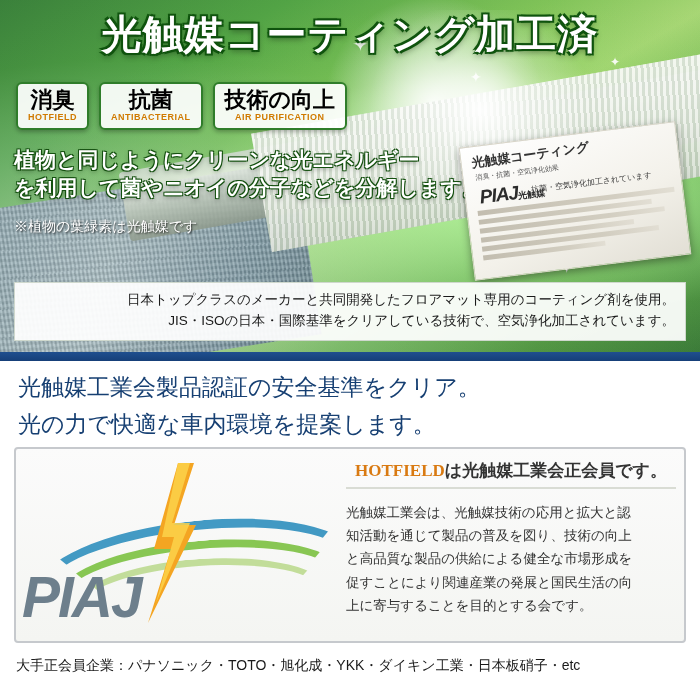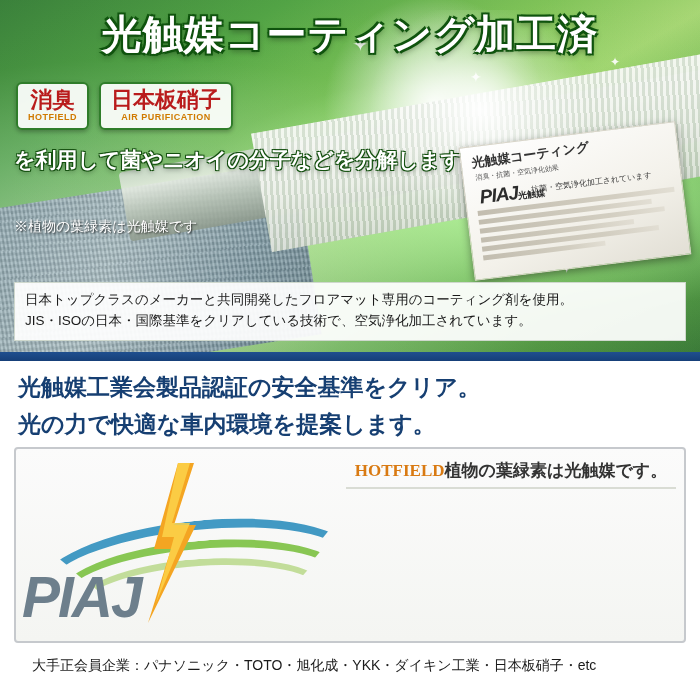--- a/index.html
+++ b/index.html
@@ -105,21 +105,21 @@
     background: rgba(255,255,255,0.92);
     border: 2px solid #2f7d2a;
     border-radius: 6px;
     padding: 4px 10px 5px 10px;
     text-align: center;
     box-shadow: 0 2px 4px rgba(0,0,0,0.28);
   }
   .badge .jp {
     font-size: 22px;
     font-weight: bold;
-    color: #b91c1c;
+    color: #000000;
     line-height: 1.1;
     white-space: nowrap;
   }
   .badge .en {
     font-size: 9px;
     font-weight: bold;
     color: #d07a00;
     letter-spacing: 0.5px;
     line-height: 1.2;
     white-space: nowrap;
@@ -224,20 +224,21 @@
     background: rgba(255,255,255,0.93);
     border: 1px solid #cfd8cd;
     padding: 7px 10px 8px 10px;
     box-sizing: border-box;
   }
   .caption-box div {
     font-size: 13.5px;
     color: #1a1a1a;
     line-height: 1.55;
     white-space: nowrap;
+    text-align: right;
   }
 
   
   .divider {
     position: absolute;
     left: 0; top: 352px;
     width: 700px; height: 9px;
     background: linear-gradient(180deg, #1f4f8f 0%, #163f78 100%);
   }
 
@@ -248,21 +249,21 @@
     width: 700px; height: 339px;
     background: #ffffff;
   }
   .b-head {
     position: absolute;
     left: 18px; top: 8px;
     width: 670px;
   }
   .b-head .line {
     font-size: 23px;
-    font-weight: bold;
+    font-weight: normal;
     color: #163f72;
     line-height: 1.6;
     white-space: nowrap;
   }
 
   
   .piaj-card {
     position: absolute;
     left: 14px; top: 86px;
     width: 672px; height: 196px;
@@ -327,21 +328,20 @@
     line-height: 1.72;
   }
   .piaj-body div { white-space: nowrap; }
 
   .footer-note {
     position: absolute;
     left: 16px; top: 296px;
     font-size: 14px;
     color: #1a1a1a;
     white-space: nowrap;
-    margin-left: 16px;
   }
 </style>
 </head>
 <body>
 
 <div id="page">
 
   <div class="top-panel">
     <div class="carpet"></div>
     <div class="carpet-edge"></div>
@@ -354,26 +354,31 @@
     <span class="sparkle" style="left:560px; top:260px; font-size:16px;">✦</span>
 
     <div class="title">光触媒コーティング加工済</div>
 
     <div class="badges">
       <div class="badge">
         <div class="jp">消臭</div>
         <div class="en">HOTFIELD</div>
       </div>
       <div class="badge">
-        <div class="jp">日本板硝子</div>
+        <div class="jp">抗菌</div>
+        <div class="en">ANTIBACTERIAL</div>
+      </div>
+      <div class="badge">
+        <div class="jp">技術の向上</div>
         <div class="en">AIR PURIFICATION</div>
       </div>
     </div>
 
     <div class="lead">
+      <div class="line">植物と同じようにクリーンな光エネルギー</div>
       <div class="line">を利用して菌やニオイの分子などを分解します。</div>
     </div>
     <div class="note">※植物の葉緑素は光触媒です</div>
 
     <div class="tag">
       <div class="tag-title">光触媒コーティング</div>
       <div class="tag-sub">消臭・抗菌・空気浄化効果</div>
       <div class="tag-logo">
         <span>PIAJ</span><small>光触媒</small>
       </div>
@@ -411,22 +416,29 @@
         <div class="swoosh sw3"></div>
         <svg class="piaj-bolt" viewBox="0 0 60 160">
           <polygon points="34,0 10,86 27,86 4,160 52,62 30,62 50,0" fill="#f4a522"></polygon>
           <polygon points="34,0 18,74 30,74 12,140 46,60 28,60 46,0" fill="#fbd24a" opacity="0.85"></polygon>
         </svg>
         <div class="piaj-word">PIAJ</div>
       </div>
 
       <div class="piaj-right">
         <div class="piaj-member">
-          <span class="hl">HOTFIELD</span><span>植物の葉緑素は光触媒です。</span>
+          <span class="hl">HOTFIELD</span><span>は光触媒工業会正会員です。</span>
         </div>
         <div class="piaj-underline"></div>
+        <div class="piaj-body">
+          <div>光触媒工業会は、光触媒技術の応用と拡大と認</div>
+          <div>知活動を通じて製品の普及を図り、技術の向上</div>
+          <div>と高品質な製品の供給による健全な市場形成を</div>
+          <div>促すことにより関連産業の発展と国民生活の向</div>
+          <div>上に寄与することを目的とする会です。</div>
+        </div>
       </div>
     </div>
 
     <div class="footer-note">大手正会員企業：パナソニック・TOTO・旭化成・YKK・ダイキン工業・日本板硝子・etc</div>
   </div>
 
 </div>
 
 </body></html>

